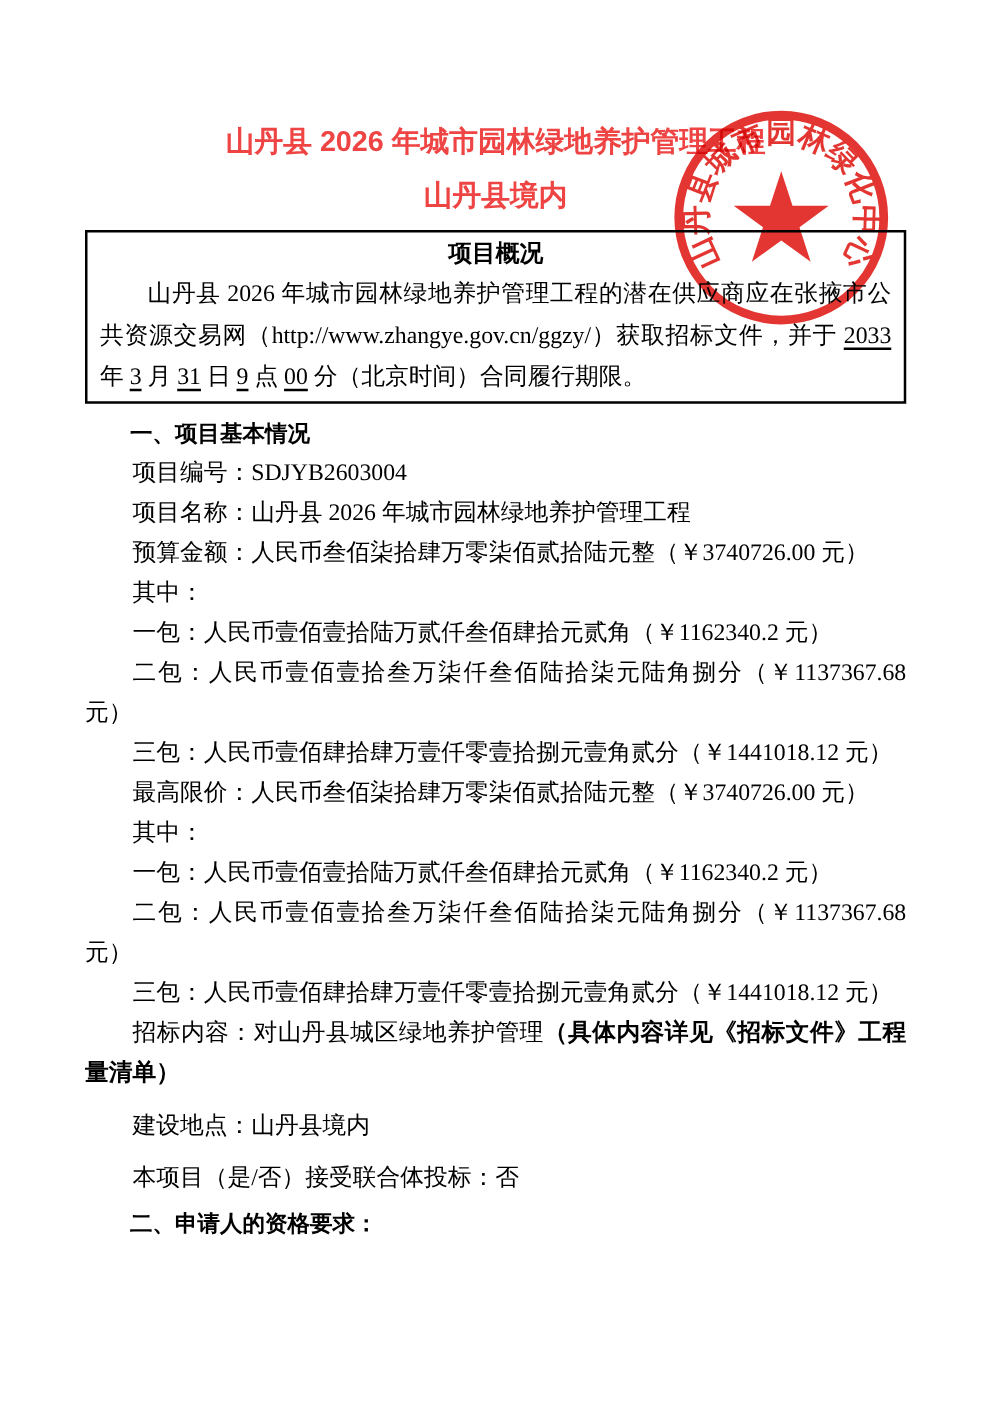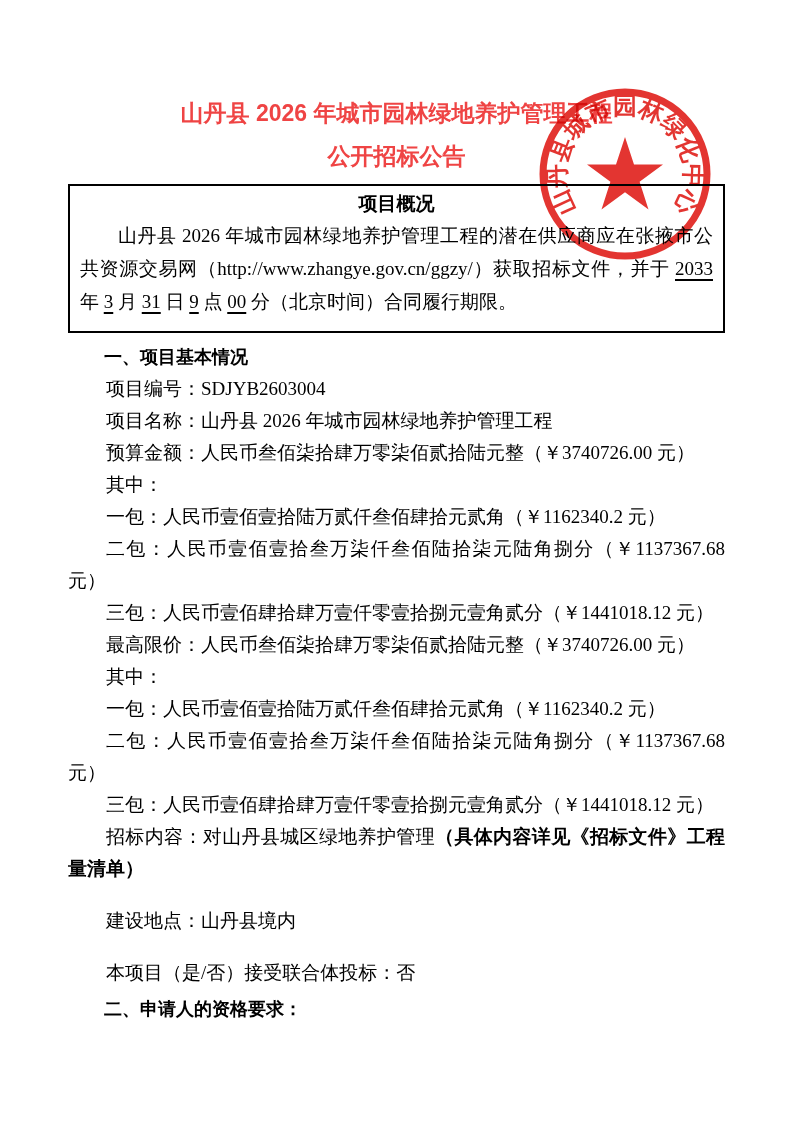--- a/index.html
+++ b/index.html
@@ -22,21 +22,21 @@
     font-family:"Liberation Sans","DejaVu Sans",sans-serif;
     font-weight:700;
     font-size:23px;
     line-height:43px;
     color:#ef4444;
   }
   .title .tl { display:block; }
   .overview-box {
     margin-top:6px;
     border:2px solid #000;
-    padding:5px 10px 13px 10px;
+    padding:5px 10px 3px 10px;
     box-sizing:border-box;
   }
   .box-heading {
     text-align:center;
     font-family:"Liberation Sans","DejaVu Sans",sans-serif;
     font-weight:700;
     font-size:19px;
     line-height:26px;
   }
   .box-para {
@@ -60,21 +60,21 @@
     text-indent:2em;
   }
   .sec-heading.h2 { margin-top:4px; }
   .line {
     margin:0;
     font-size:19px;
     line-height:32px;
     text-indent:2em;
     text-align:justify;
   }
-  .line.g2 { margin-top:20px; }
+  .line.g2 { margin-top:10px; }
   .line .b {
     font-family:"Liberation Sans","DejaVu Sans",sans-serif;
     font-weight:700;
   }
   .stamp {
     position:absolute;
     left:530px; top:79px;
     width:190px; height:190px;
     mix-blend-mode:multiply;
     opacity:0.9;
@@ -87,21 +87,21 @@
   }
 </style>
 </head>
 <body>
 
 <div class="page">
   <div class="content">
 
     <h1 class="title">
       <span class="tl">山丹县 2026 年城市园林绿地养护管理工程</span>
-      <span class="tl">公开招标公告</span>
+      <span class="tl">山丹县境内</span>
     </h1>
 
     <div class="overview-box">
       <div class="box-heading">项目概况</div>
       <p class="box-para"><span>山丹县 2026 年城市园林绿地养护管理工程的潜在供应商应在张掖市公共资源交易网（http://www.zhangye.gov.cn/ggzy/）获取招标文件，并于 </span><span class="u">2033</span><span> 年 </span><span class="u">3</span><span> 月 </span><span class="u">31</span><span> 日 </span><span class="u">9</span><span> 点 </span><span class="u">00</span><span> 分（北京时间）合同履行期限。</span></p>
     </div>
 
     <p class="sec-heading">一、项目基本情况</p>
 
     <p class="line">项目编号：SDJYB2603004</p>

